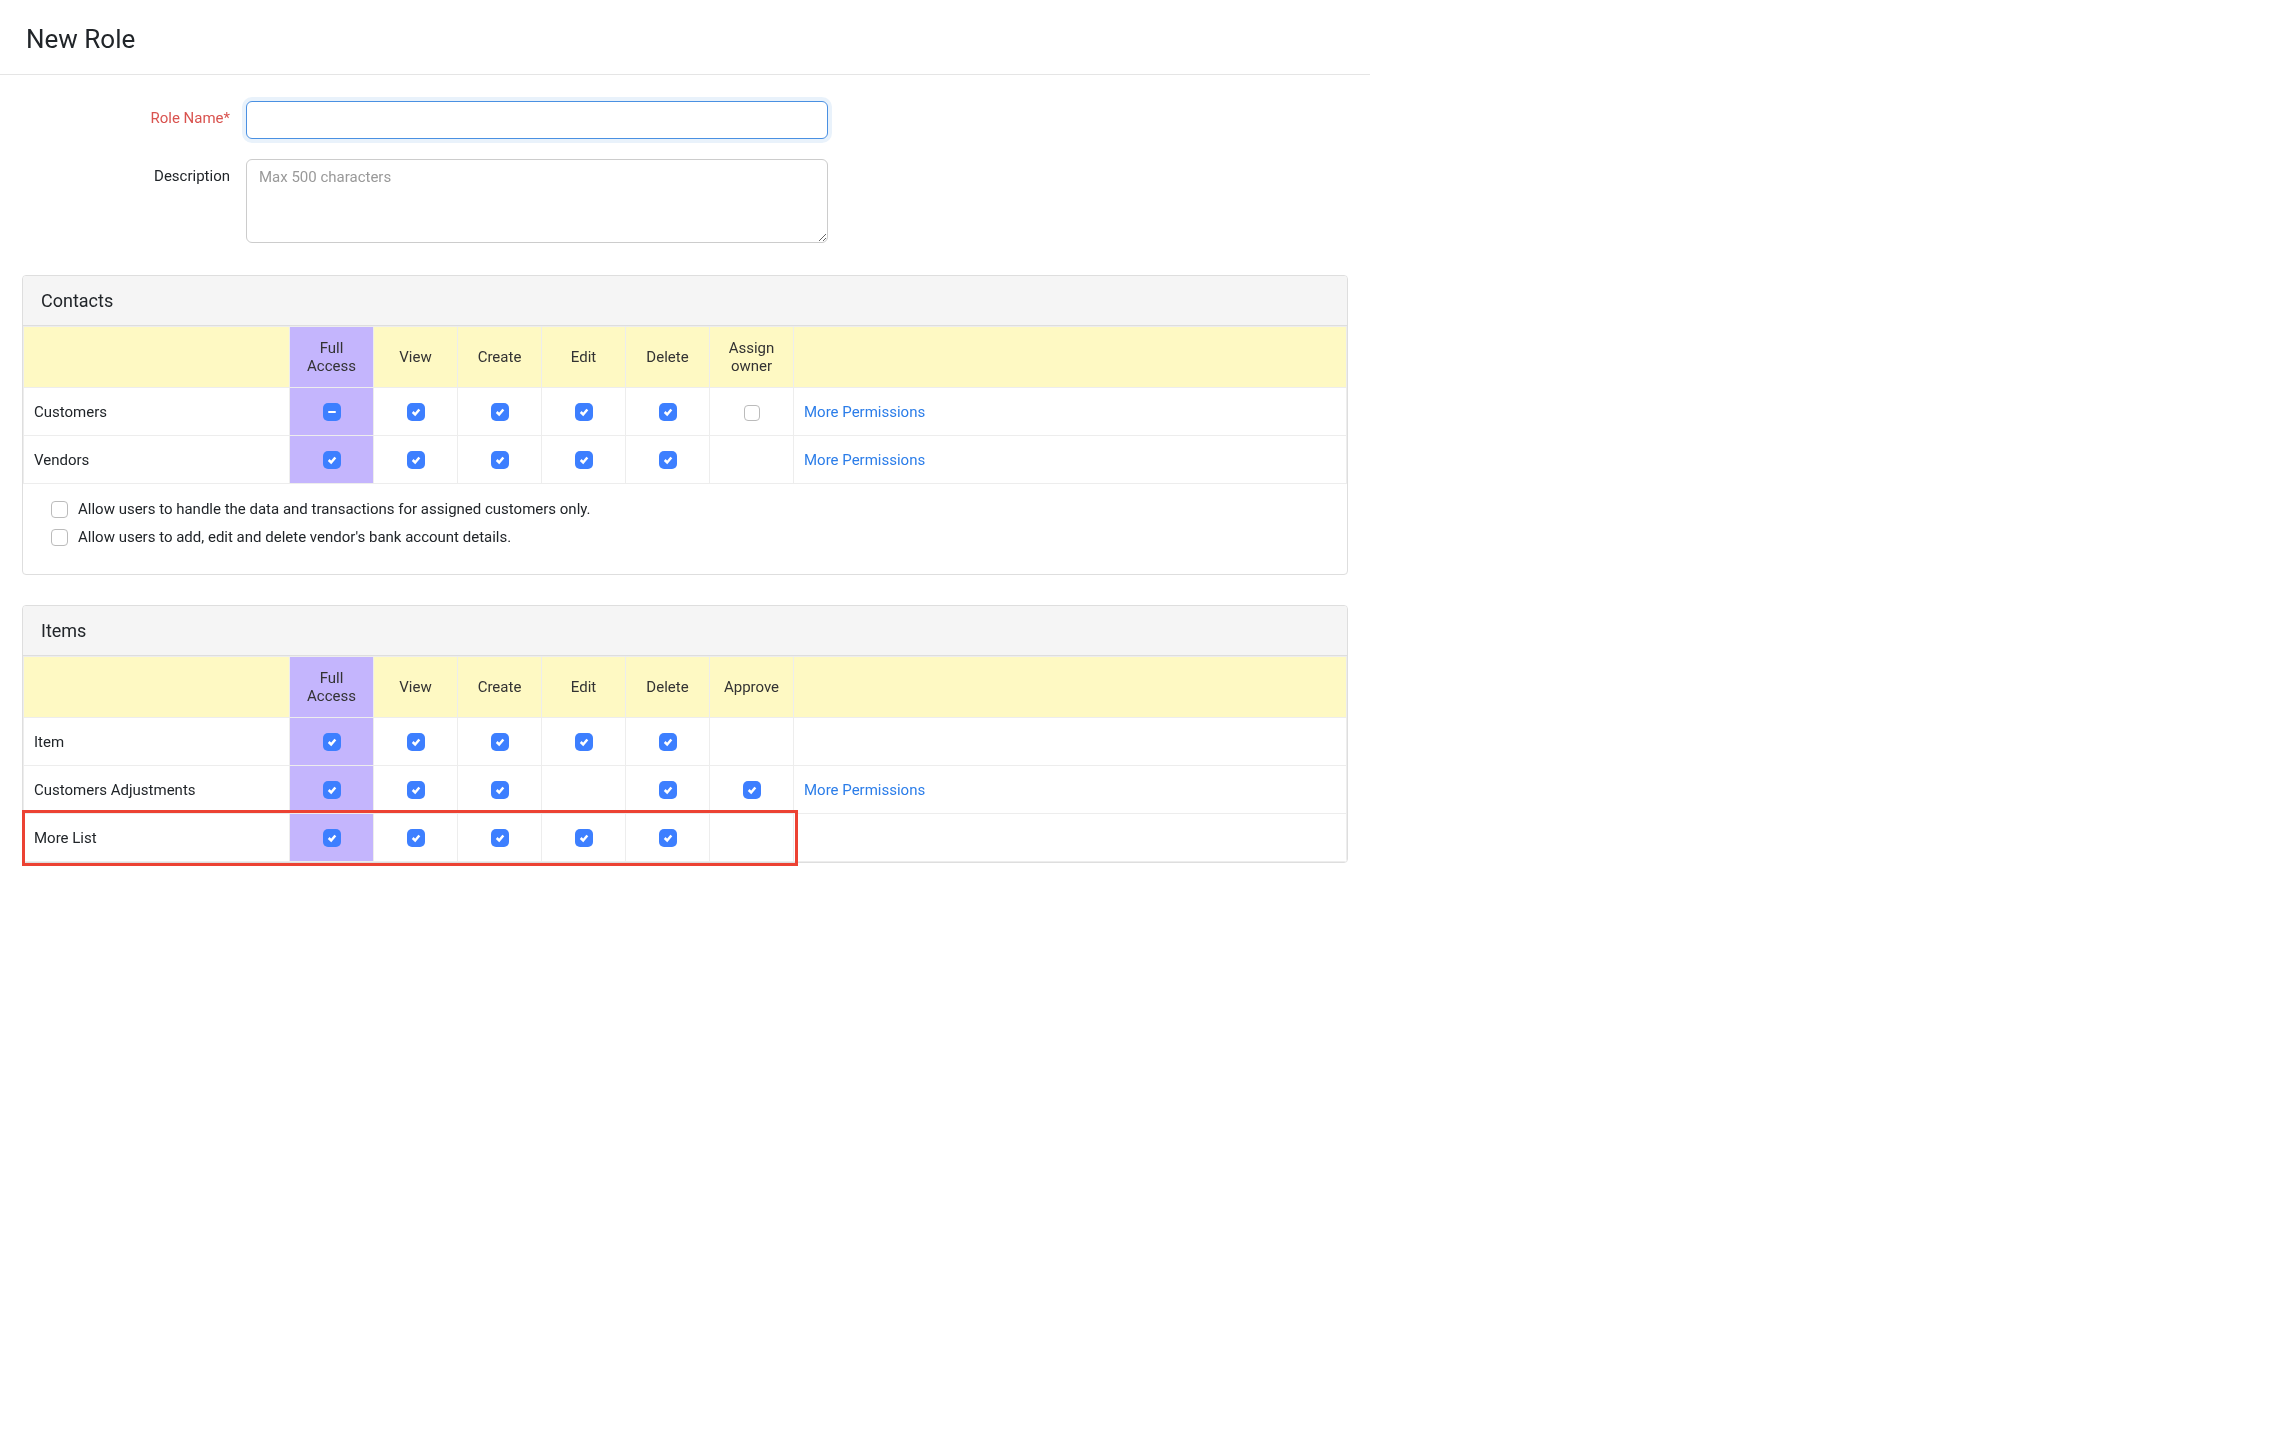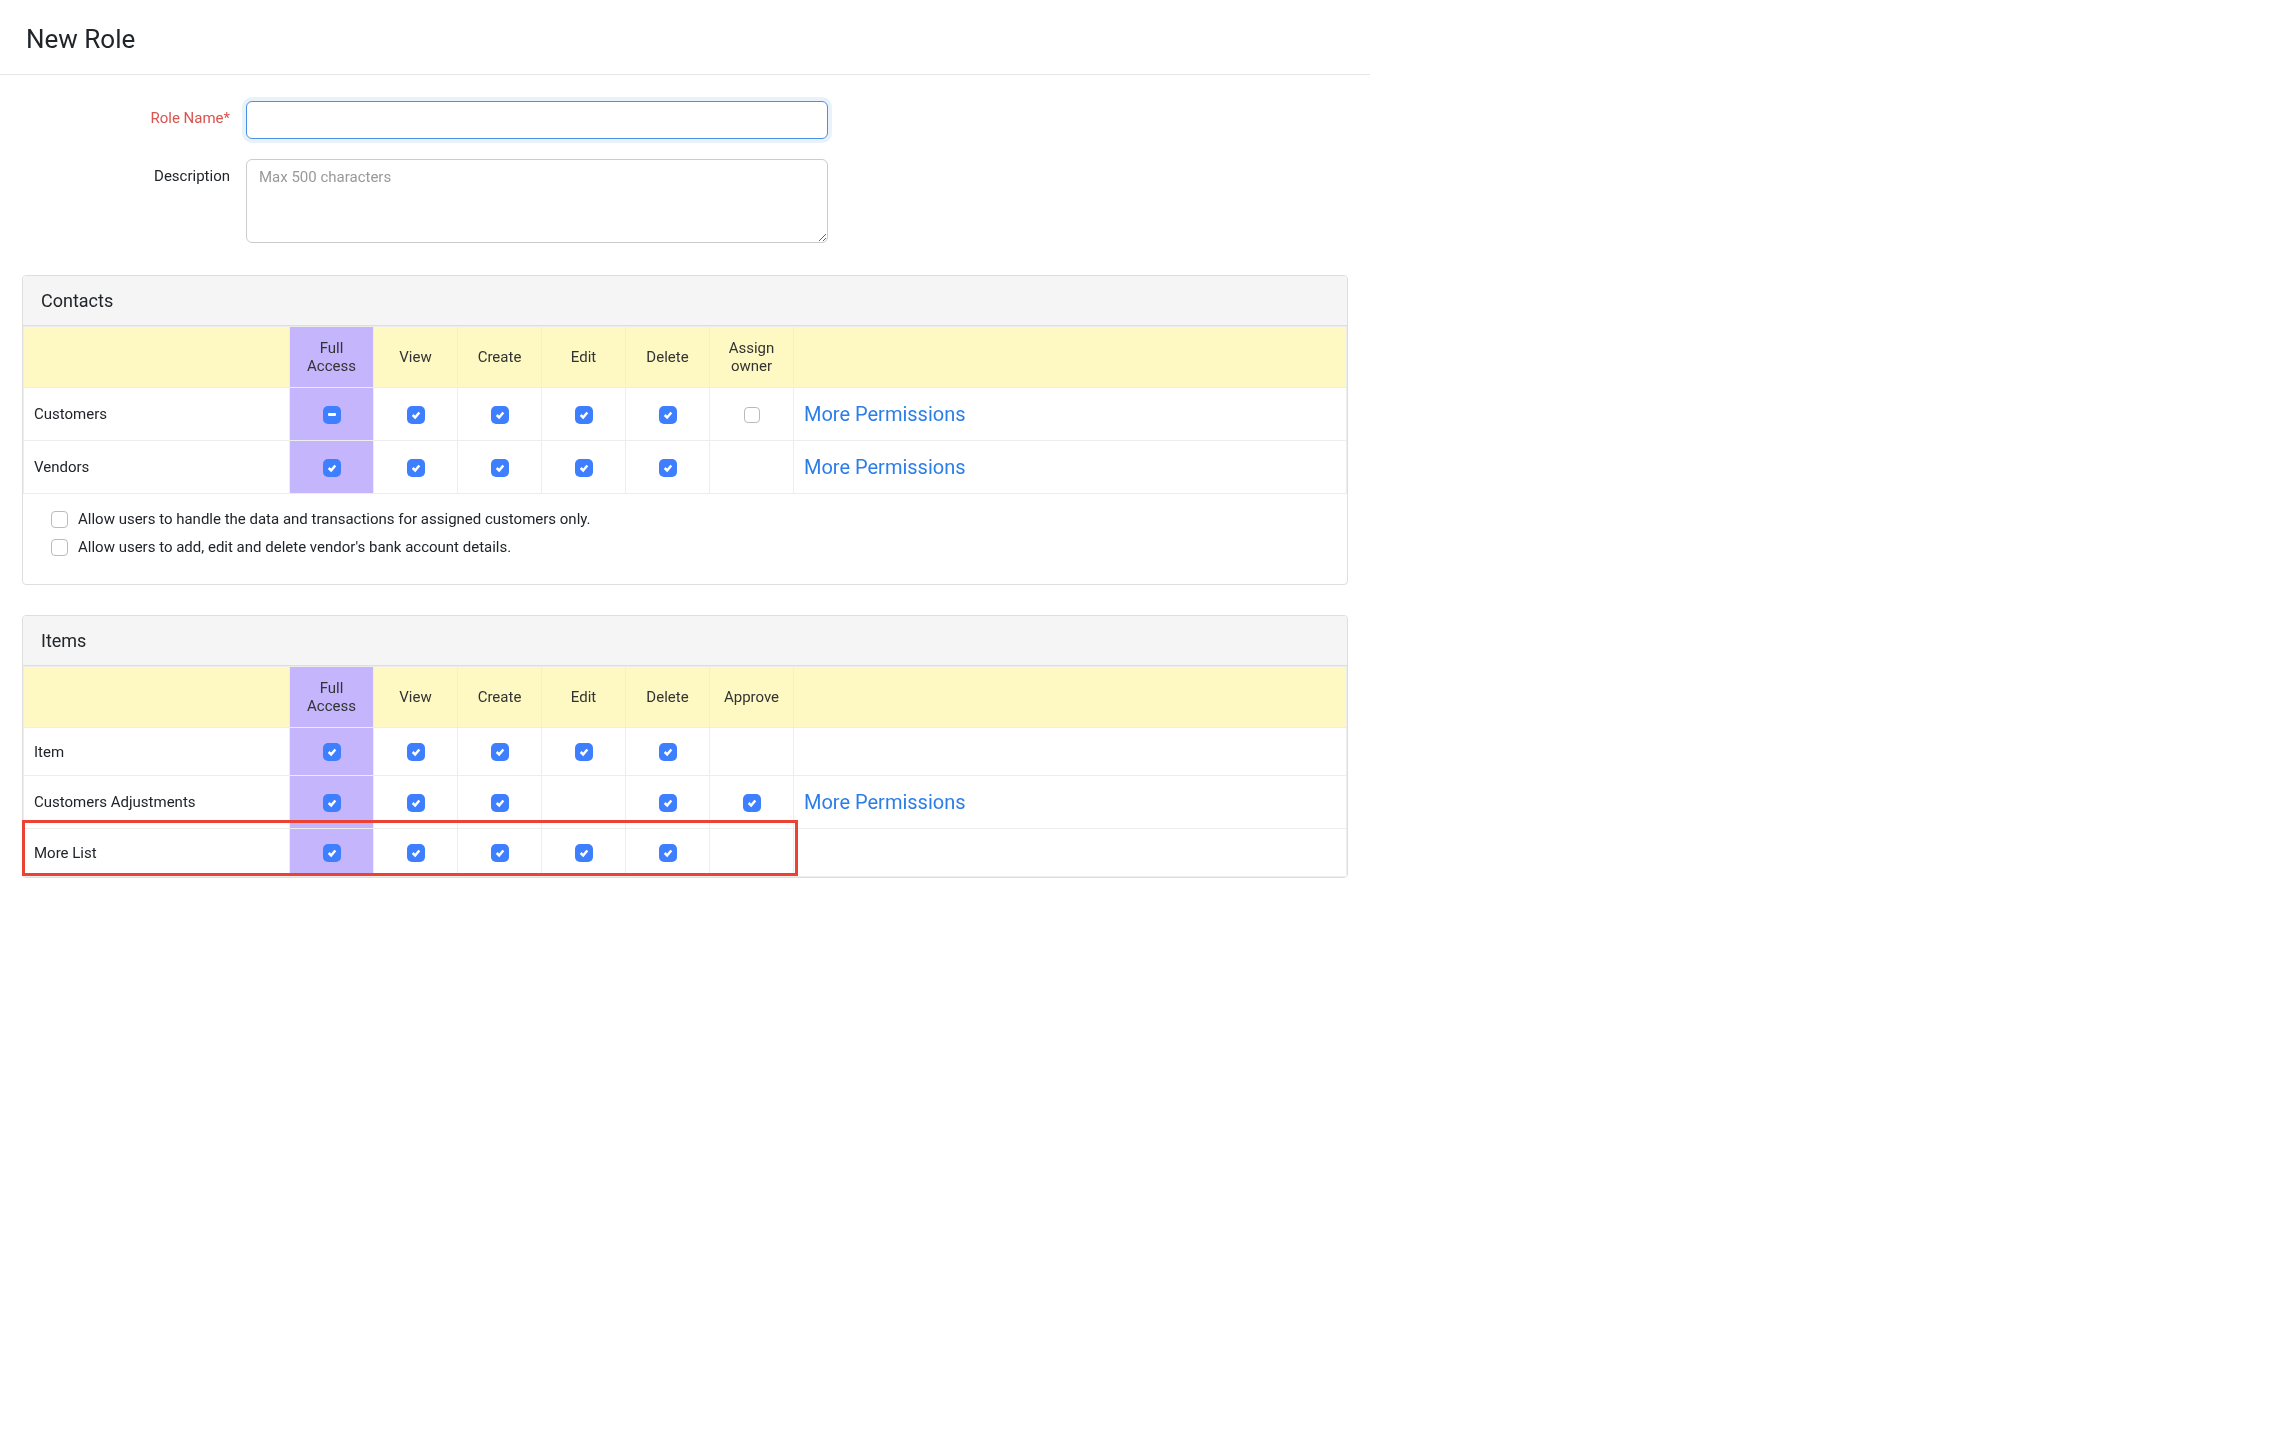--- a/index.html
+++ b/index.html
@@ -112,21 +112,21 @@
     .perm-table .full-access-col {
       background: #c4b5fd;
     }
     .perm-table .more-col {
       text-align: left;
       padding-left: 10px;
     }
     .more-link {
       color: #2b7de9;
       cursor: pointer;
-      font-size: 20px;
+      font-size: 15px;
     }
     .col-name { width: 266px; }
     .col-cb { width: 84px; }
     .col-more { width: auto; }
 
     
     .cb {
       display: inline-flex;
       width: 18px;
       height: 18px;

